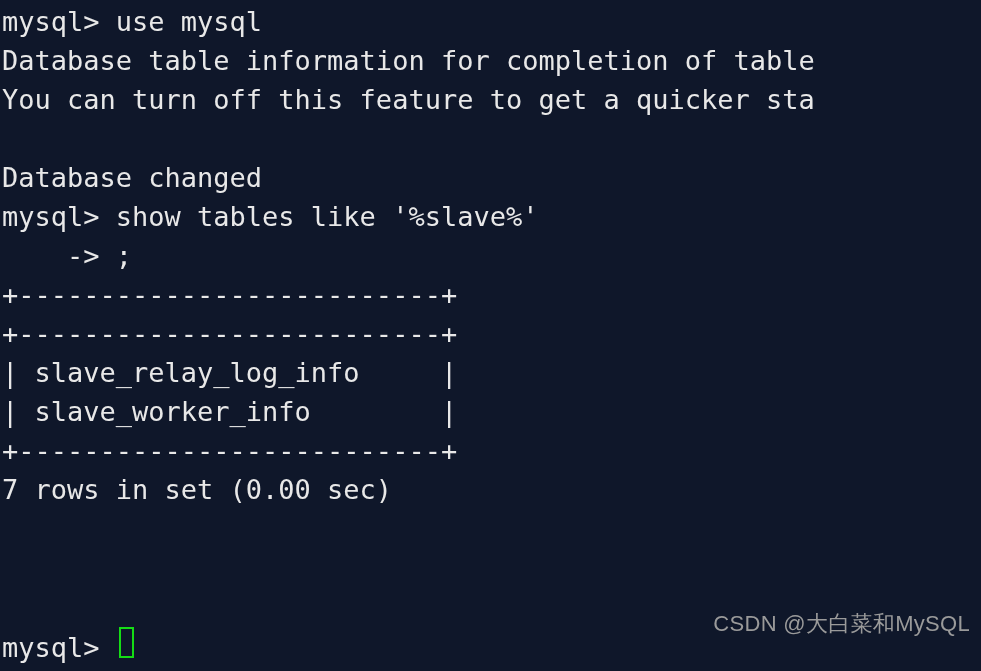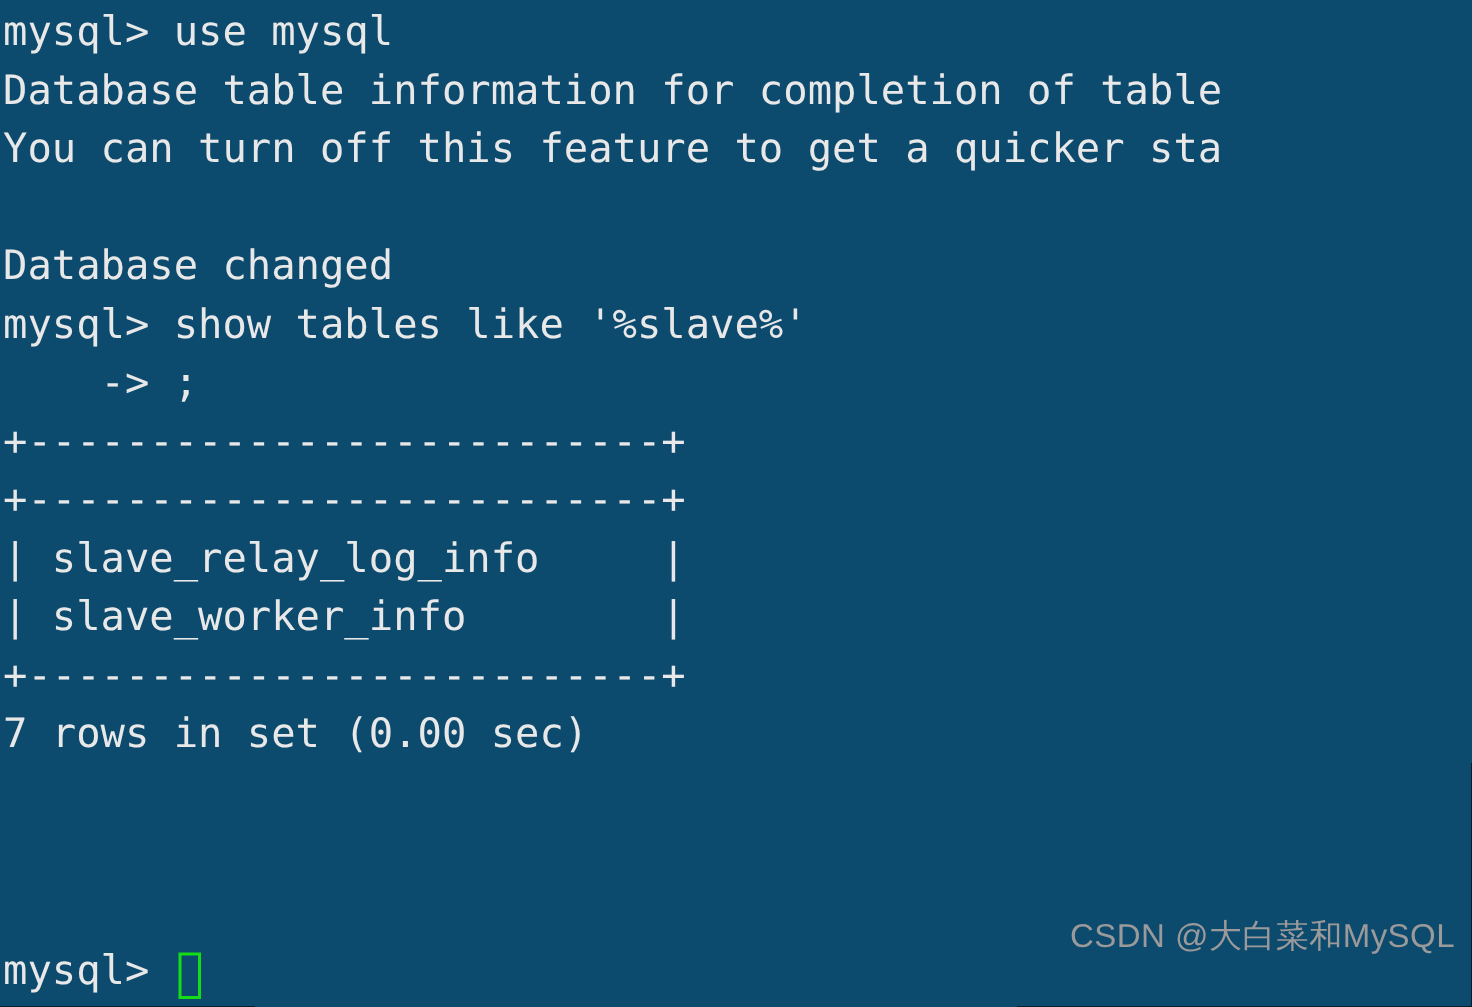--- a/index.html
+++ b/index.html
@@ -5,21 +5,21 @@
   html, body {
     margin: 0;
     padding: 0;
     background: #000000;
   }
 
   #terminal {
     position: relative;
     width: 981px;
     height: 671px;
-    background: #0c4a6e;
+    background: #0f172a;
     overflow: hidden;
     font-family: "DejaVu Sans Mono", "Liberation Mono", monospace;
     font-size: 27px;
     line-height: 39px;
     color: #e8e8e8;
     letter-spacing: 0;
   }
 
   .screen {
     position: absolute;
@@ -43,21 +43,21 @@
     color: transparent;
   }
 
   
   .prompt-line {
     position: absolute;
     left: 0;
     bottom: 4px;
     height: 39px;
     display: flex;
-    align-items: flex-end;
+    align-items: flex-start;
     padding-left: 2px;
     white-space: pre;
   }
 
   .prompt-text {
     font-family: "DejaVu Sans Mono", "Liberation Mono", monospace;
     font-size: 27px;
     line-height: 39px;
     color: #e8e8e8;
     white-space: pre;

